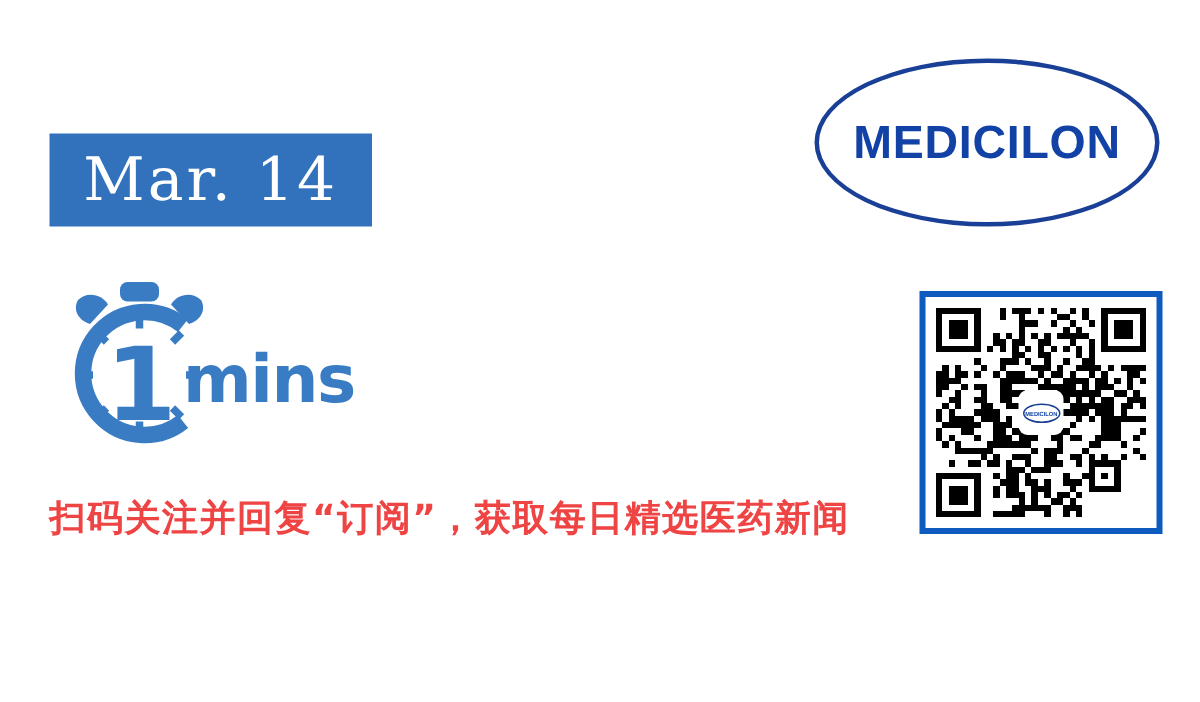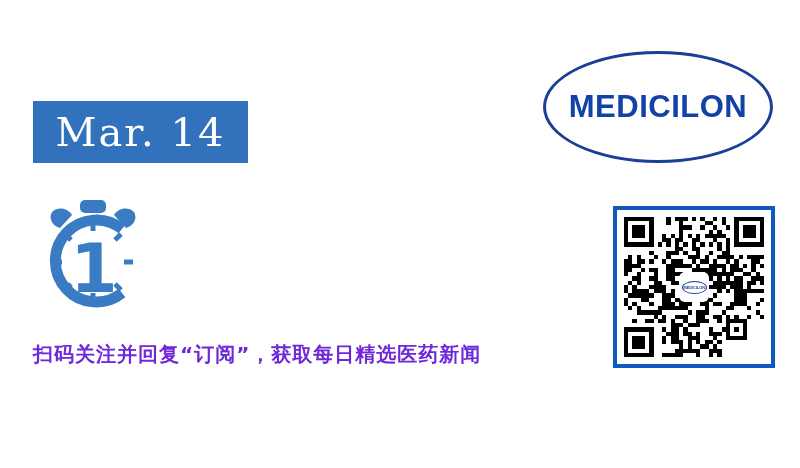--- a/index.html
+++ b/index.html
@@ -9,21 +9,20 @@
   }
   body {
     font-family: "Liberation Sans", sans-serif;
   }
   #poster {
     position: relative;
     width: 800px;
     height: 396px;
     background: #ffffff;
     overflow: hidden;
-    margin-top: 12px;
   }
 
   
   #date-badge {
     position: absolute;
     left: 33px;
     top: 89px;
     width: 215px;
     height: 62px;
     background: #3272bc;
@@ -106,22 +105,22 @@
     white-space: nowrap;
   }
 
   
   #subtitle {
     position: absolute;
     left: 33px;
     top: 329px;
     font-family: "DejaVu Sans", "Liberation Sans", sans-serif;
     font-weight: bold;
-    font-size: 20px;
-    color: #6d28d9;
+    font-size: 24px;
+    color: #ef4444;
     letter-spacing: 1px;
     white-space: nowrap;
   }
 
   
   #qr-panel {
     position: absolute;
     left: 613px;
     top: 194px;
     width: 162px;
@@ -226,20 +225,21 @@
         <line x1="27" y1="34" x2="33" y2="40"></line>
         <line x1="83" y1="34" x2="77" y2="40"></line>
         <line x1="27" y1="90" x2="33" y2="84"></line>
         <line x1="83" y1="90" x2="77" y2="84"></line>
       </g>
 
       <text x="56" y="92" font-family="DejaVu Sans, sans-serif" font-size="68" font-weight="bold" fill="#3a7cc4" text-anchor="middle">1</text>
     </svg>
   </div>
 
+  <div id="mins-label">mins</div>
 
 
   <div id="subtitle">扫码关注并回复“订阅”，获取每日精选医药新闻</div>
 
   <div id="qr-panel">
     <div id="qr-canvas">
       <svg viewBox="0 0 33 33" shape-rendering="crispEdges" xmlns="http://www.w3.org/2000/svg" aria-hidden="true">
         <rect width="33" height="33" fill="#ffffff"></rect>
         <g fill="#000000" id="qr-modules">
             <rect x="0" y="0" width="1" height="1"></rect>

